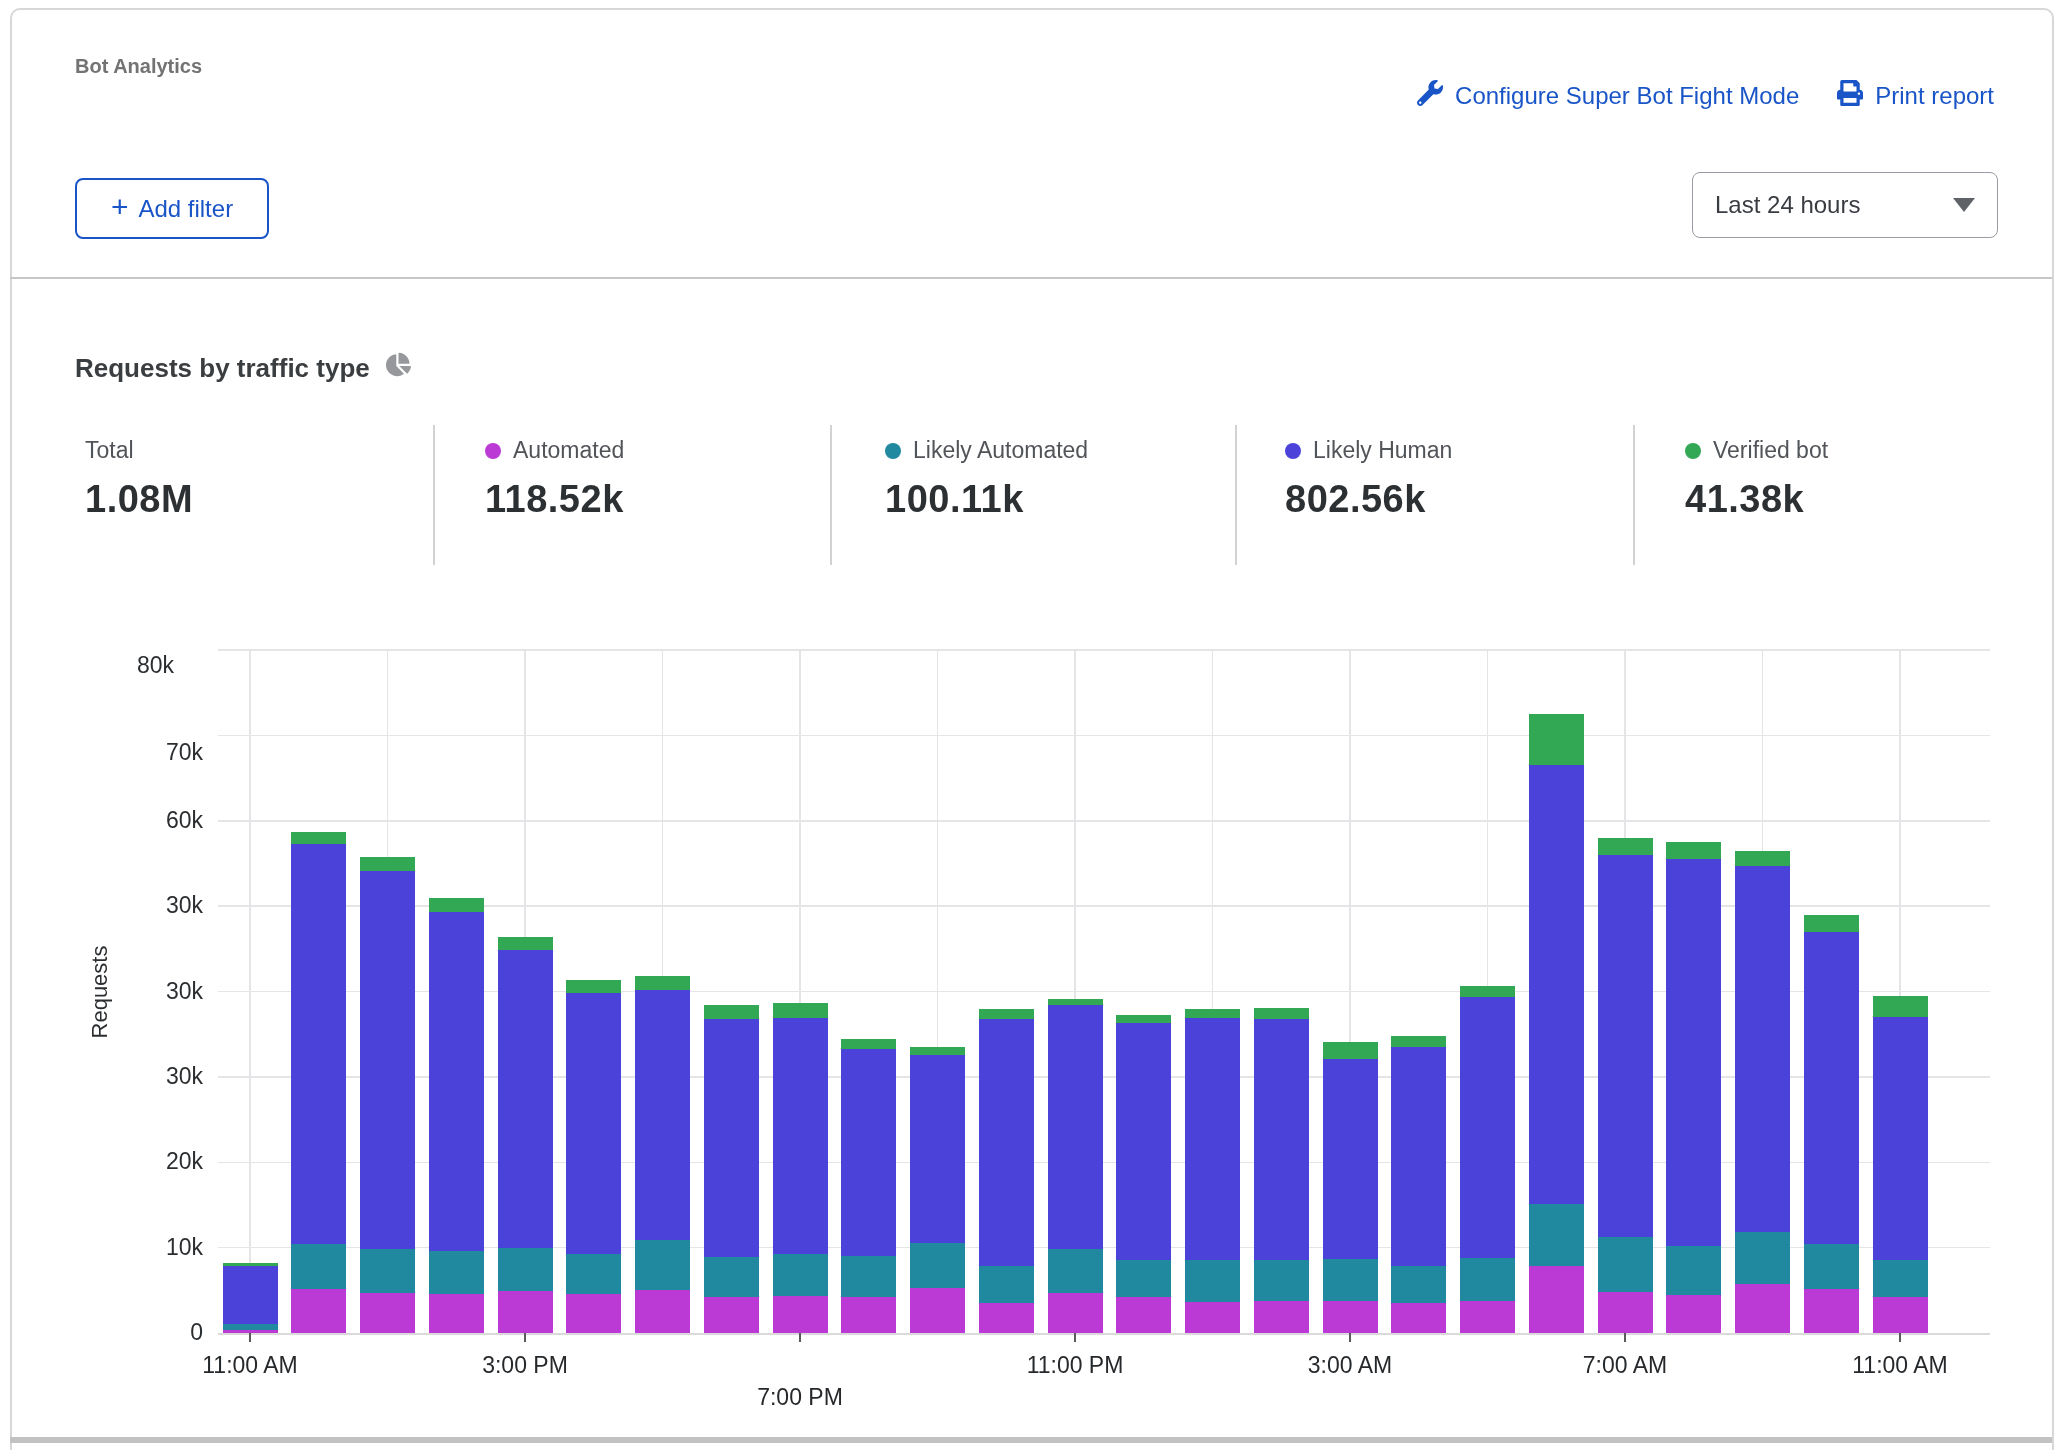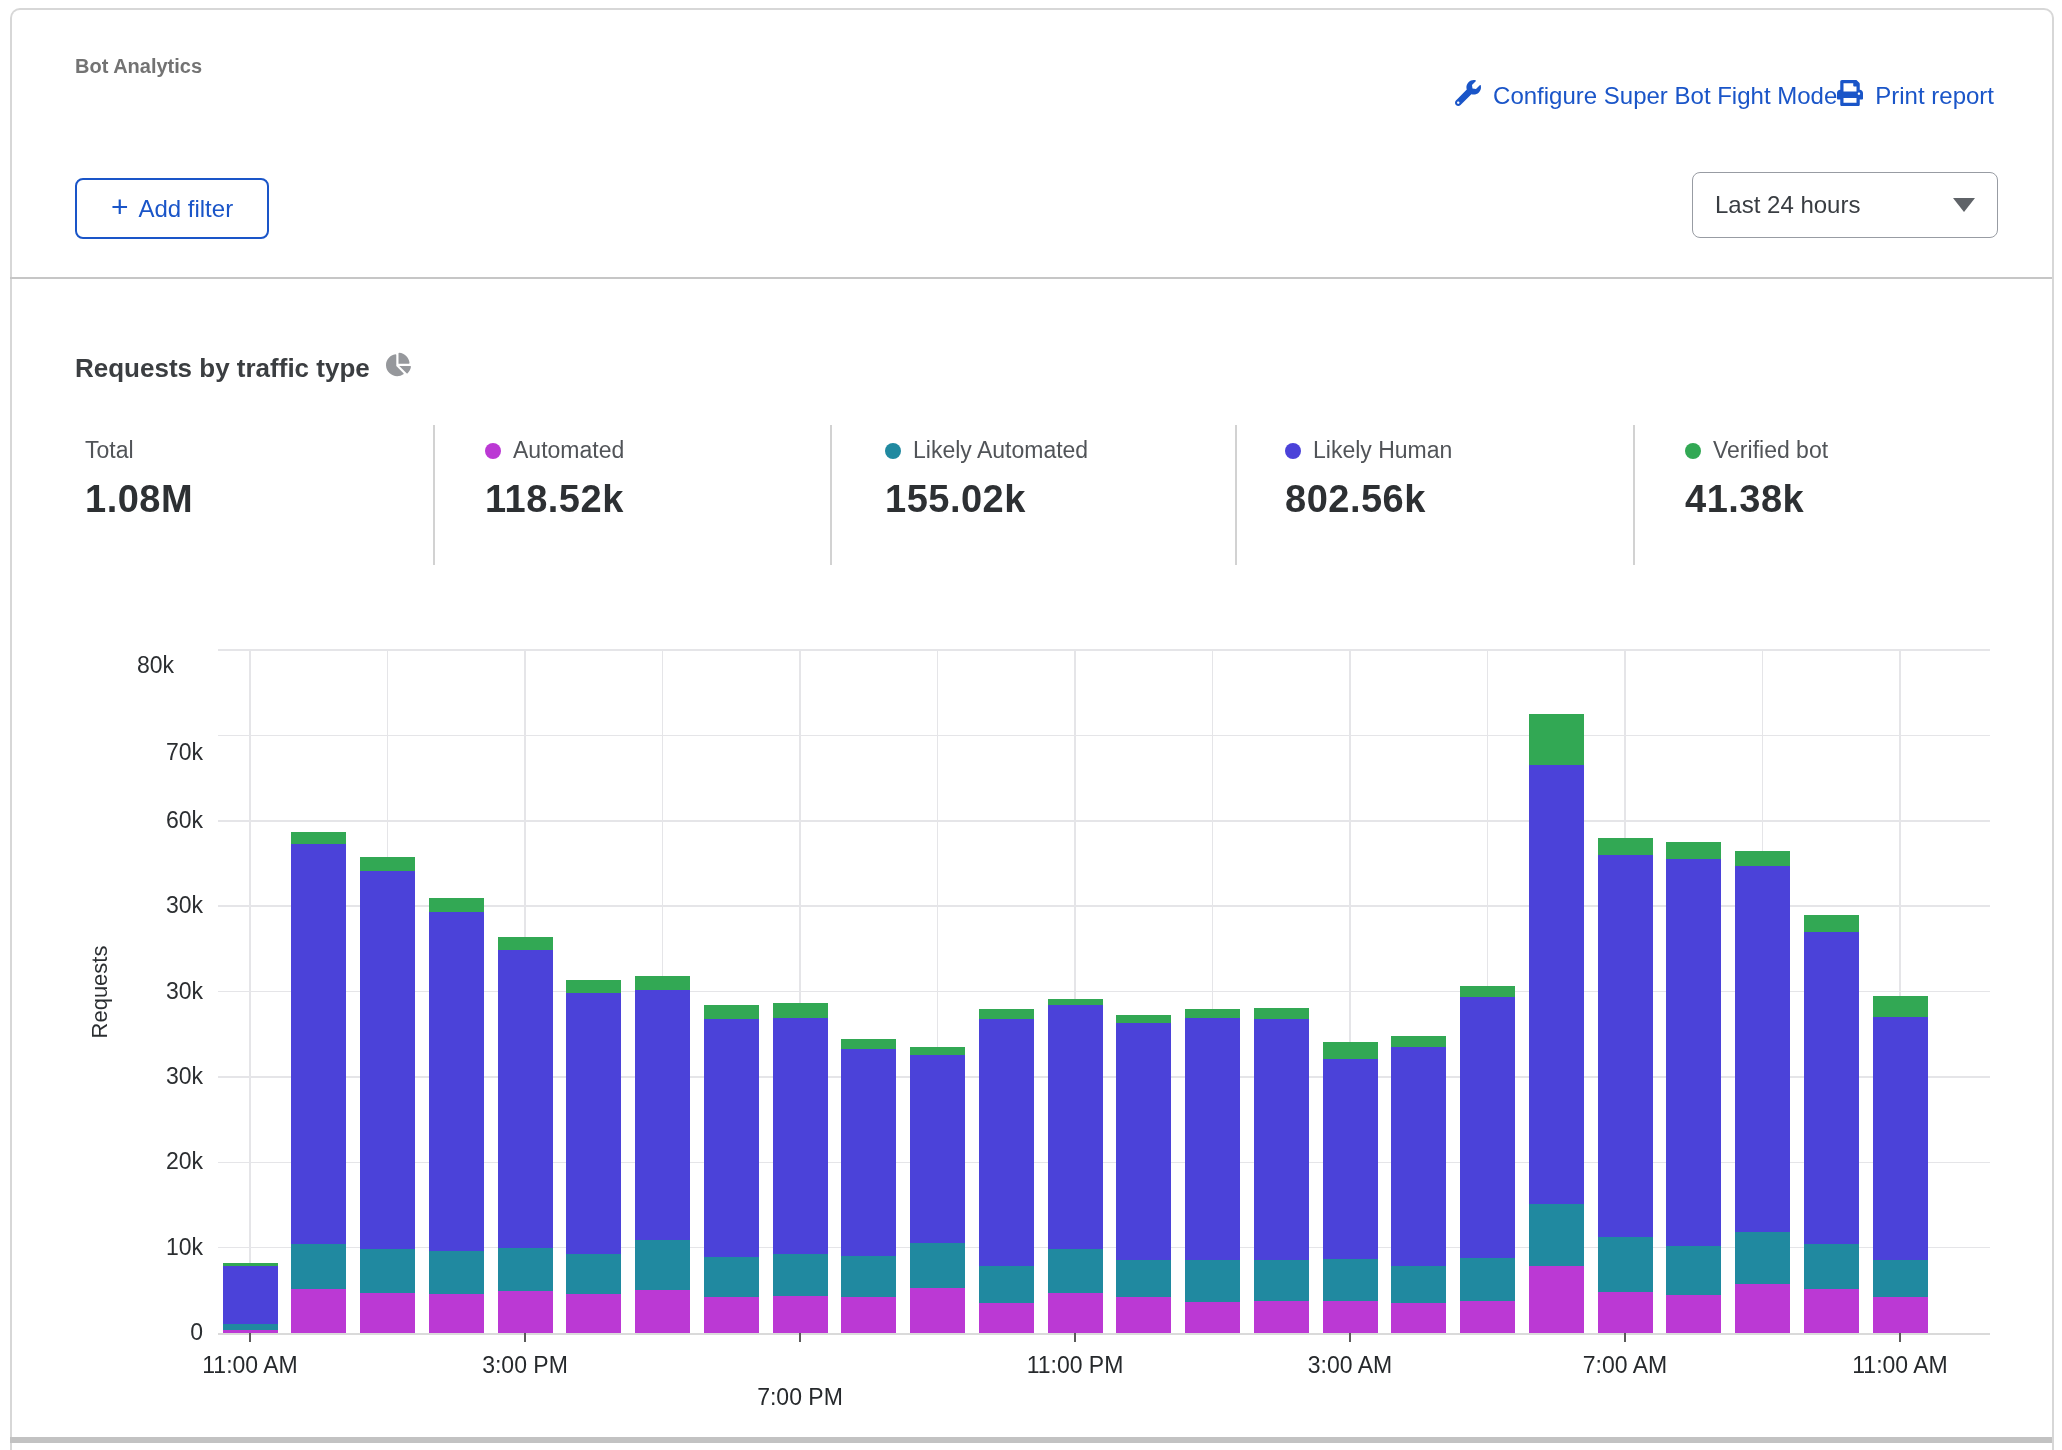--- a/index.html
+++ b/index.html
@@ -8,21 +8,21 @@
   .abs{position:absolute;}
 
   
   .card{left:10px;top:8px;width:2040px;height:1460px;border:2px solid #d7d7d7;
         border-bottom:none;border-radius:10px 10px 0 0;background:#fff;}
   .header-divider{left:10px;top:277px;width:2042px;height:2px;background:#c6c6c6;}
   .bottom-bar{left:10px;top:1437px;width:2042px;height:6px;background:#c2c2c2;}
 
   
   .page-title{left:75px;top:55px;font-size:20px;font-weight:700;color:#737373;}
-  .top-links{right:68px;top:80px;display:flex;align-items:center;}
+  .top-links{right:68px;top:80px;display:flex;gap:38px;align-items:center;}
   .link{display:flex;align-items:center;gap:12px;color:#1a55c8;font-size:24px;cursor:pointer;}
   .link svg{width:26px;height:26px;fill:#1a55c8;}
   .btn-add-filter{left:75px;top:178px;width:194px;height:61px;border:2px solid #1a55c8;
      border-radius:8px;color:#1a55c8;font-size:24px;display:flex;align-items:center;
      justify-content:center;gap:10px;cursor:pointer;background:#fff;box-sizing:border-box;}
   .btn-add-filter .plus{font-size:30px;font-weight:400;margin-top:-3px;}
   .dropdown{left:1692px;top:172px;width:306px;height:66px;border:1.5px solid #989ca3;
      border-radius:8px;display:flex;align-items:center;box-sizing:border-box;
      padding:0 22px;font-size:24px;color:#393d42;cursor:pointer;background:#fff;}
   .dropdown .caret{margin-left:auto;width:0;height:0;border-left:11px solid transparent;
@@ -109,21 +109,21 @@
         <div class="dot" style="background: rgb(187, 57, 212);"></div>
         <span>Automated</span>
       </div>
       <div class="val">118.52k</div>
     </div>
     <div class="abs stat" style="left: 885px;">
       <div class="lab">
         <div class="dot" style="background: rgb(32, 137, 160);"></div>
         <span>Likely Automated</span>
       </div>
-      <div class="val">155.02k</div>
+      <div class="val">100.11k</div>
     </div>
     <div class="abs stat" style="left: 1285px;">
       <div class="lab">
         <div class="dot" style="background: rgb(75, 66, 217);"></div>
         <span>Likely Human</span>
       </div>
       <div class="val">802.56k</div>
     </div>
     <div class="abs stat" style="left: 1685px;">
       <div class="lab">

